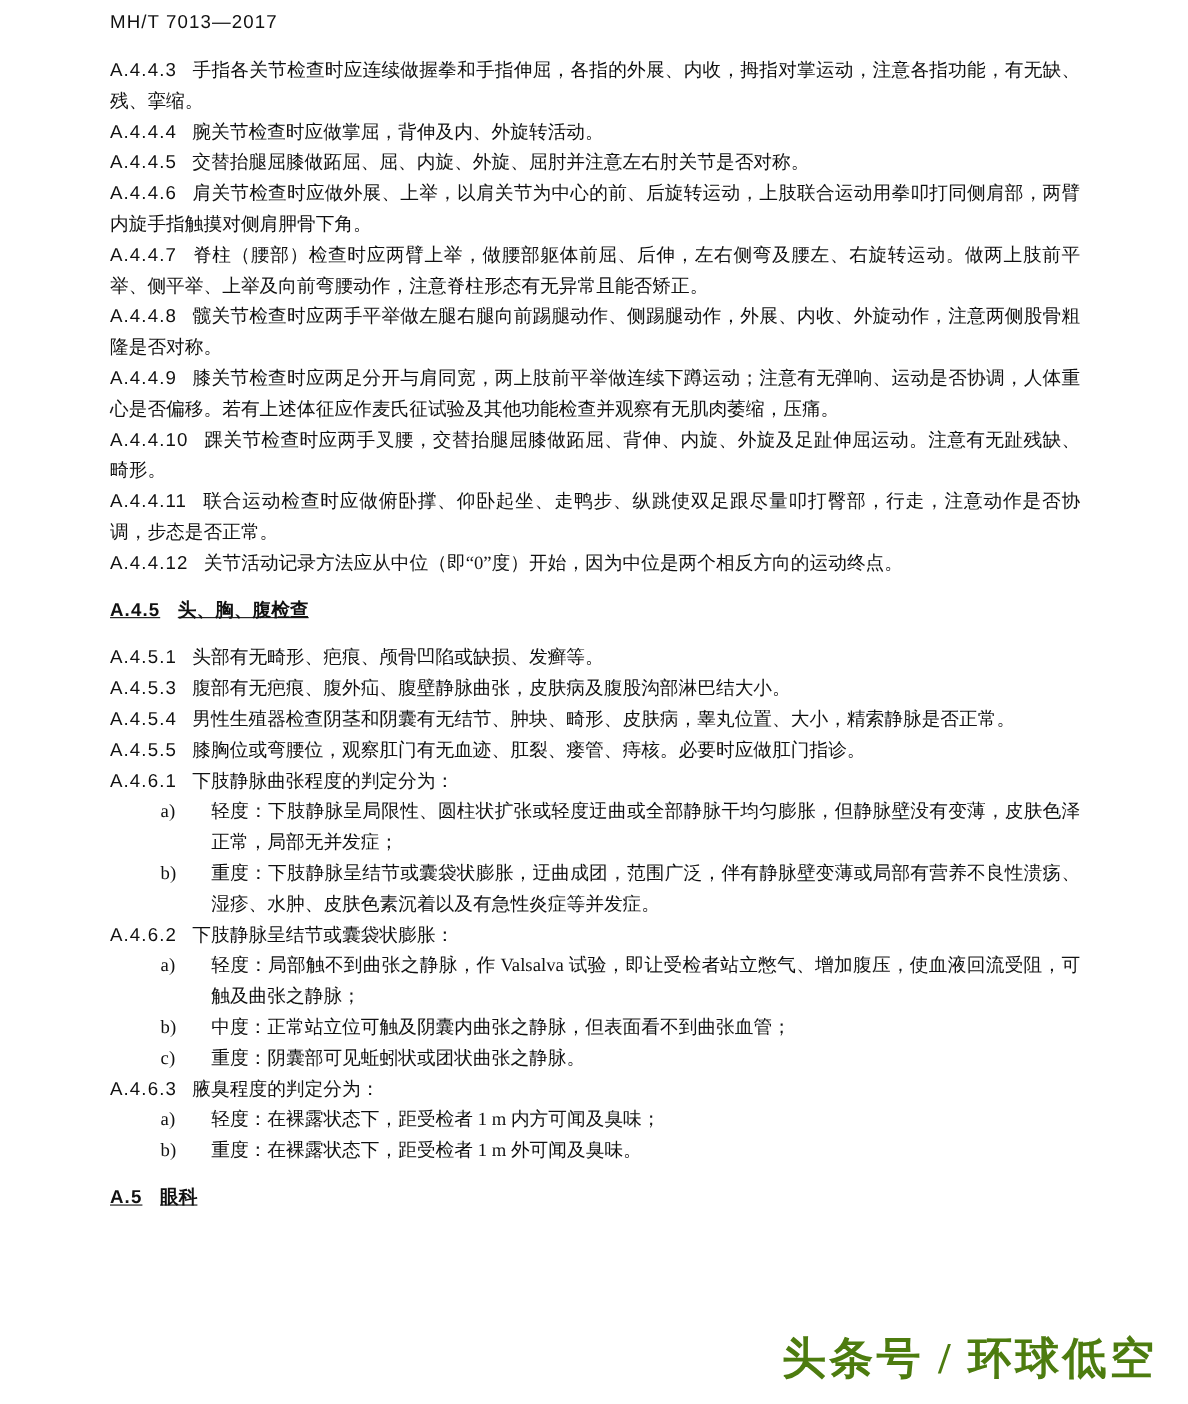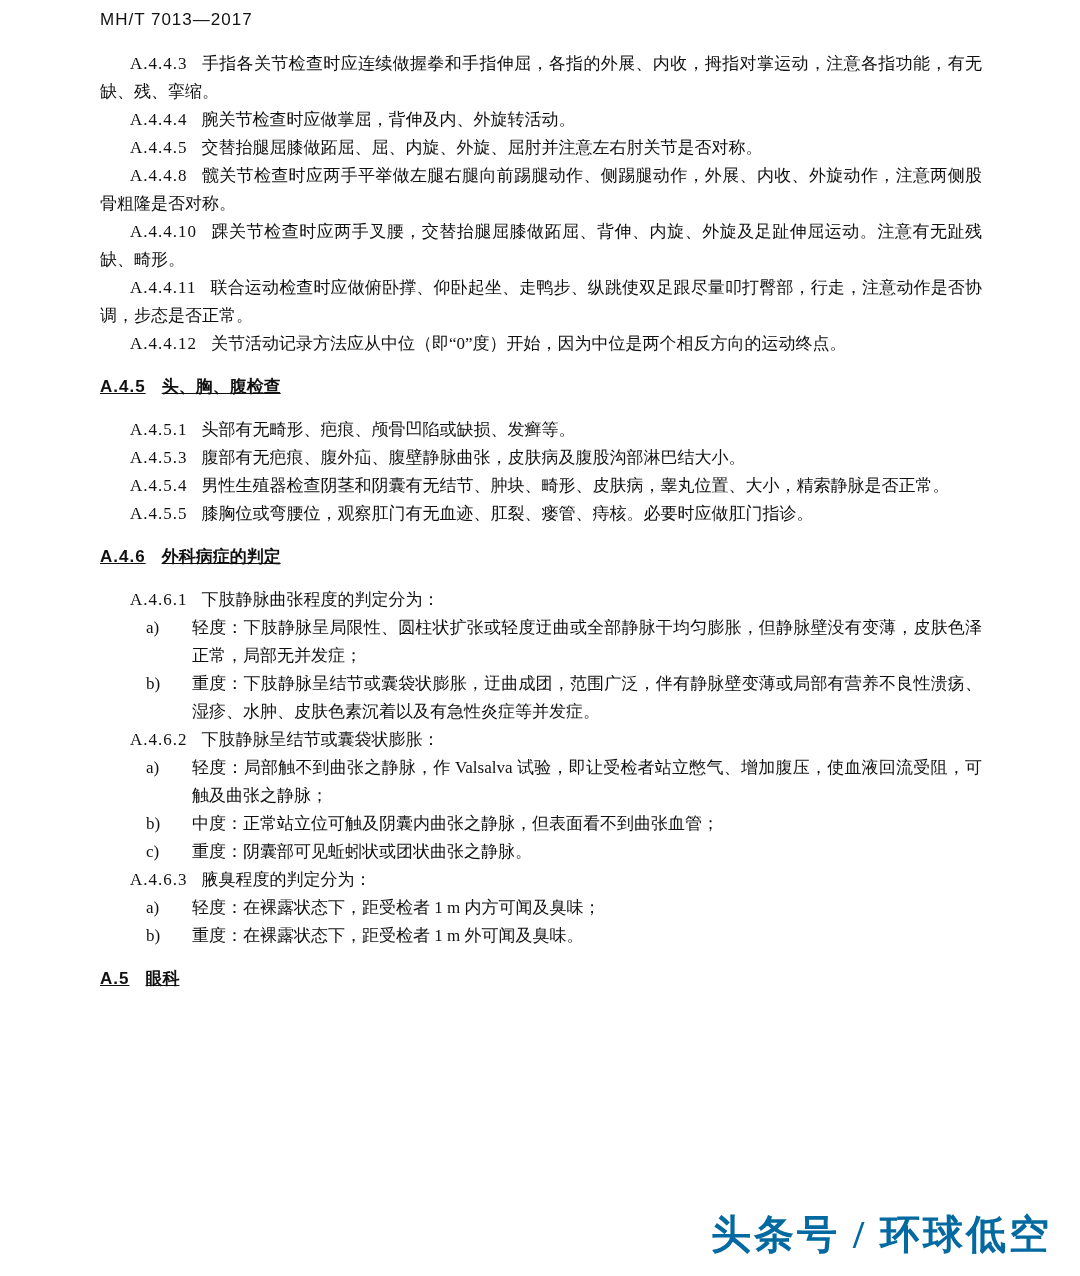--- a/index.html
+++ b/index.html
@@ -31,25 +31,24 @@
     left: 100px;
     width: 882px;
     font-size: 17px;
     line-height: 28px;
     text-align: justify;
   }
   .clause {
     margin: 0;
   }
   .clause .num {
-    font-family: Liberation Serif, serif;
+    font-family: Liberation Sans, sans-serif;
     letter-spacing: 1px;
     margin-right: 14px;
     white-space: nowrap;
-    margin-left: 30px;
   }
   .heading {
     margin: 15px 0 15px 0;
     font-family: "Liberation Sans", sans-serif;
     font-weight: bold;
     text-decoration: underline;
   }
   .heading .num {
     letter-spacing: 1px;
     margin-right: 16px;
@@ -66,45 +65,47 @@
     top: 0;
     font-family: "Liberation Serif", "DejaVu Serif", serif;
   }
   .watermark {
     position: absolute;
     right: 28px;
     bottom: 14px;
     font-family: "Liberation Serif", "DejaVu Serif", serif;
     font-weight: bold;
     font-size: 40px;
-    color: #0369a1;
+    color: #4d7c0f;
     letter-spacing: 3px;
     white-space: nowrap;
   }
 </style>
 </head>
 <body>
 
 <div class="page">
   <div class="doc-header">MH/T 7013—2017</div>
 
   <div class="content">
       <p class="clause"><span class="num">A.4.4.3</span><span>手指各关节检查时应连续做握拳和手指伸屈，各指的外展、内收，拇指对掌运动，注意各指功能，有无缺、残、挛缩。</span></p>
       <p class="clause"><span class="num">A.4.4.4</span><span>腕关节检查时应做掌屈，背伸及内、外旋转活动。</span></p>
       <p class="clause"><span class="num">A.4.4.5</span><span>交替抬腿屈膝做跖屈、屈、内旋、外旋、屈肘并注意左右肘关节是否对称。</span></p>
+      <p class="clause"><span class="num">A.4.4.6</span><span>肩关节检查时应做外展、上举，以肩关节为中心的前、后旋转运动，上肢联合运动用拳叩打同侧肩部，两臂内旋手指触摸对侧肩胛骨下角。</span></p>
+      <p class="clause"><span class="num">A.4.4.7</span><span>脊柱（腰部）检查时应两臂上举，做腰部躯体前屈、后伸，左右侧弯及腰左、右旋转运动。做两上肢前平举、侧平举、上举及向前弯腰动作，注意脊柱形态有无异常且能否矫正。</span></p>
       <p class="clause"><span class="num">A.4.4.8</span><span>髋关节检查时应两手平举做左腿右腿向前踢腿动作、侧踢腿动作，外展、内收、外旋动作，注意两侧股骨粗隆是否对称。</span></p>
+      <p class="clause"><span class="num">A.4.4.9</span><span>膝关节检查时应两足分开与肩同宽，两上肢前平举做连续下蹲运动；注意有无弹响、运动是否协调，人体重心是否偏移。若有上述体征应作麦氏征试验及其他功能检查并观察有无肌肉萎缩，压痛。</span></p>
       <p class="clause"><span class="num">A.4.4.10</span><span>踝关节检查时应两手叉腰，交替抬腿屈膝做跖屈、背伸、内旋、外旋及足趾伸屈运动。注意有无趾残缺、畸形。</span></p>
       <p class="clause"><span class="num">A.4.4.11</span><span>联合运动检查时应做俯卧撑、仰卧起坐、走鸭步、纵跳使双足跟尽量叩打臀部，行走，注意动作是否协调，步态是否正常。</span></p>
       <p class="clause"><span class="num">A.4.4.12</span><span>关节活动记录方法应从中位（即“0”度）开始，因为中位是两个相反方向的运动终点。</span></p>
       <p class="heading"><span class="num">A.4.5</span><span>头、胸、腹检查</span></p>
       <p class="clause"><span class="num">A.4.5.1</span><span>头部有无畸形、疤痕、颅骨凹陷或缺损、发癣等。</span></p>
       <p class="clause"><span class="num">A.4.5.3</span><span>腹部有无疤痕、腹外疝、腹壁静脉曲张，皮肤病及腹股沟部淋巴结大小。</span></p>
       <p class="clause"><span class="num">A.4.5.4</span><span>男性生殖器检查阴茎和阴囊有无结节、肿块、畸形、皮肤病，睾丸位置、大小，精索静脉是否正常。</span></p>
       <p class="clause"><span class="num">A.4.5.5</span><span>膝胸位或弯腰位，观察肛门有无血迹、肛裂、瘘管、痔核。必要时应做肛门指诊。</span></p>
-      <p class="heading"><span class="num">A.4.6</span><span>外科病症的判定</span></p>
       <p class="clause"><span class="num">A.4.6.1</span><span>下肢静脉曲张程度的判定分为：</span></p>
       <p class="list-item"><span class="marker">a)</span><span>轻度：下肢静脉呈局限性、圆柱状扩张或轻度迂曲或全部静脉干均匀膨胀，但静脉壁没有变薄，皮肤色泽正常，局部无并发症；</span></p>
       <p class="list-item"><span class="marker">b)</span><span>重度：下肢静脉呈结节或囊袋状膨胀，迂曲成团，范围广泛，伴有静脉壁变薄或局部有营养不良性溃疡、湿疹、水肿、皮肤色素沉着以及有急性炎症等并发症。</span></p>
       <p class="clause"><span class="num">A.4.6.2</span><span>下肢静脉呈结节或囊袋状膨胀：</span></p>
       <p class="list-item"><span class="marker">a)</span><span>轻度：局部触不到曲张之静脉，作 Valsalva 试验，即让受检者站立憋气、增加腹压，使血液回流受阻，可触及曲张之静脉；</span></p>
       <p class="list-item"><span class="marker">b)</span><span>中度：正常站立位可触及阴囊内曲张之静脉，但表面看不到曲张血管；</span></p>
       <p class="list-item"><span class="marker">c)</span><span>重度：阴囊部可见蚯蚓状或团状曲张之静脉。</span></p>
       <p class="clause"><span class="num">A.4.6.3</span><span>腋臭程度的判定分为：</span></p>
       <p class="list-item"><span class="marker">a)</span><span>轻度：在裸露状态下，距受检者 1 m 内方可闻及臭味；</span></p>
       <p class="list-item"><span class="marker">b)</span><span>重度：在裸露状态下，距受检者 1 m 外可闻及臭味。</span></p>

